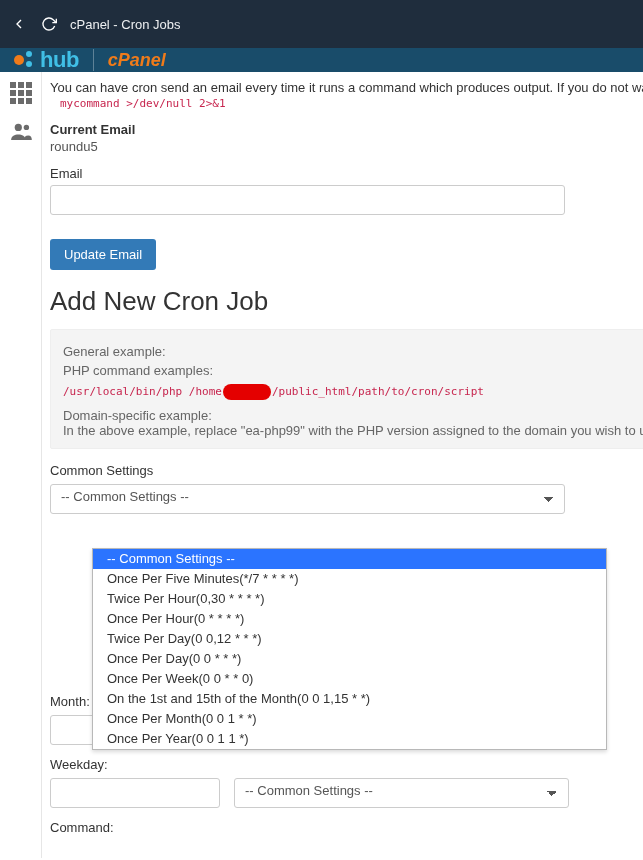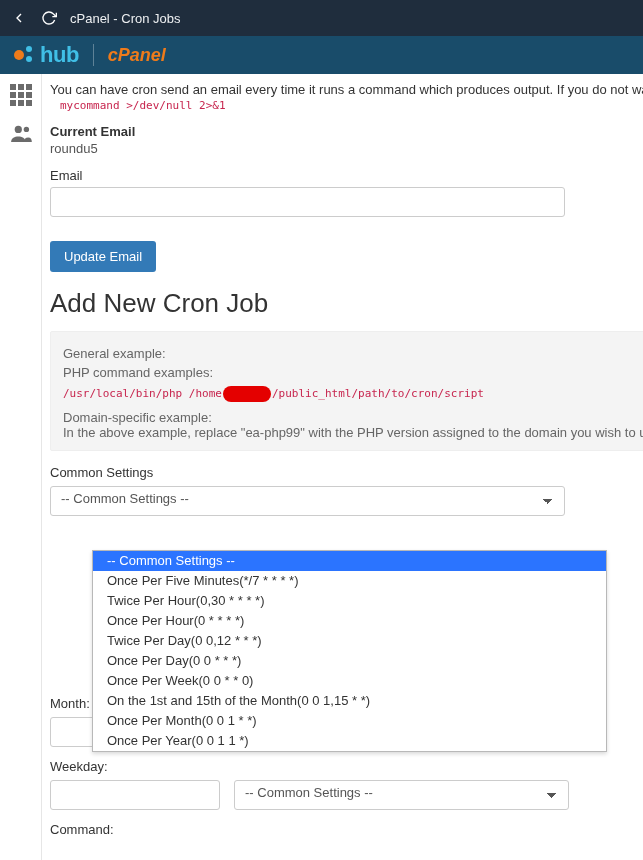--- a/index.html
+++ b/index.html
@@ -8,31 +8,31 @@
       font-size: 13px;
       color: #333;
       background: #fff;
       width: 643px;
       height: 860px;
       overflow: hidden;
     }
     .titlebar {
       background: #1f2d3d;
       color: #fff;
-      height: 36px;
+      height: 48px;
       display: flex;
       align-items: center;
       padding: 0 10px;
       gap: 12px;
     }
     .titlebar .icon { display:inline-flex; align-items:center; justify-content:center; width:18px; height:18px; }
     .titlebar-title { font-size: 13px; color: #eef0f2; }
     .brandbar {
       background: #194c6a;
-      height: 38px;
+      height: 24px;
       display: flex;
       align-items: center;
       padding: 0 14px;
       gap: 8px;
     }
     .brand-hub {
       display:flex; align-items:center; gap:4px;
       color: #40bfe6; font-weight: 800; font-size: 22px; letter-spacing: -0.5px;
     }
     .brand-hub .dots { position:relative; width:22px; height:22px; }

